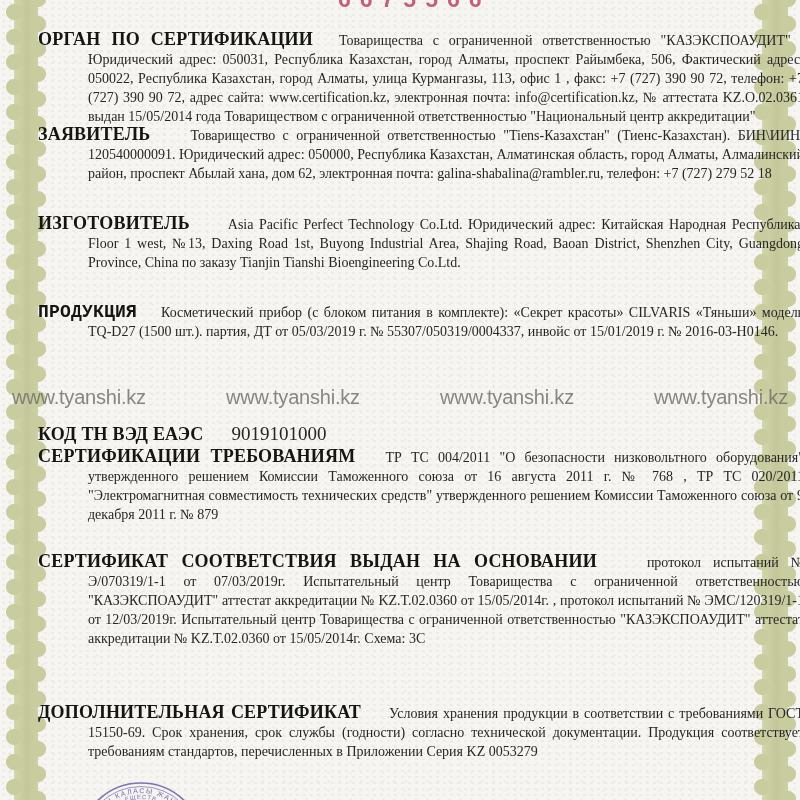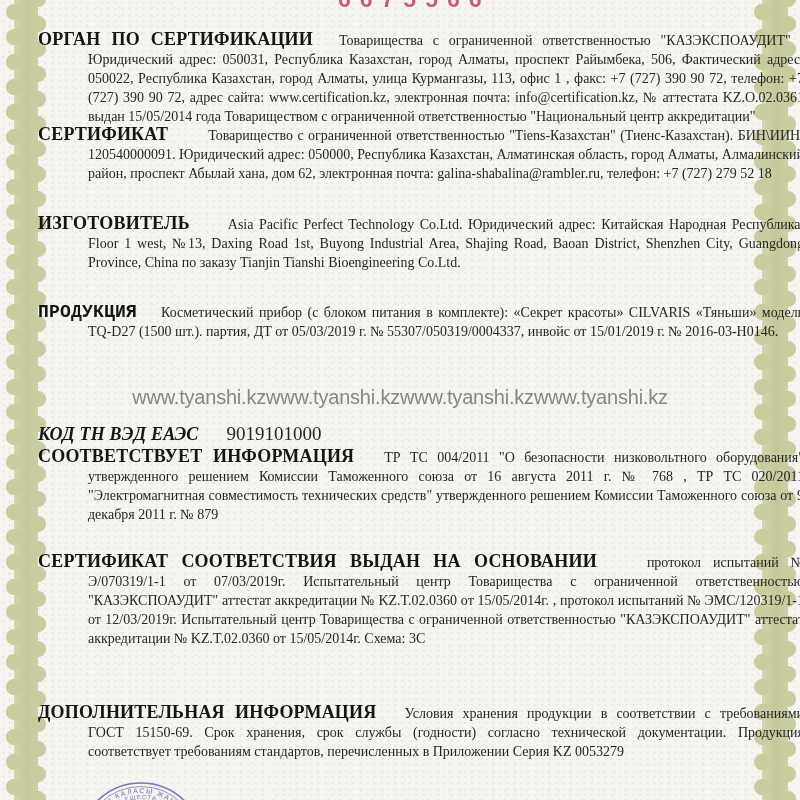--- a/index.html
+++ b/index.html
@@ -36,29 +36,29 @@
   
   .sec{position:absolute;left:38px;width:716px;z-index:2;
     font-size:14px;line-height:19px;text-align:justify;
     padding-left:50px;text-indent:-50px;}
   .lbl{font-family:"Liberation Serif", serif;font-weight:bold;
     font-size:18px;letter-spacing:0.2px;color:#151514;margin-right:30px;}
   .sec.s-organ .lbl{margin-right:26px;}
   .sec.s-zayav .lbl{margin-right:40px;}
   .sec.s-izgot .lbl{margin-right:38px;}
   .sec.s-prod .lbl{margin-right:24px;font-family:Liberation Mono, monospace;}
-  .sec.s-kod .lbl{margin-right:28px;font-style:italic;}
+  .sec.s-kod .lbl{margin-right:28px;}
   .sec.s-sootv .lbl{margin-right:30px;}
   .sec.s-sert .lbl{margin-right:50px;}
   .sec.s-dop .lbl{margin-right:28px;}
   .mono-val{font-size:19px;}
 
   
   .wm-row{position:absolute;top:386px;left:0;right:0;z-index:4;
-    display:flex;justify-content:center;padding:0 12px;}
+    display:flex;justify-content:space-between;padding:0 12px;}
   .wm{font-family:"Liberation Sans", sans-serif;font-size:20px;
     color:#73736f;opacity:0.85;letter-spacing:-0.2px;}
 
   
   .stamp{position:absolute;left:55px;top:770px;width:175px;height:30px;z-index:2;}
 </style>
 </head>
 <body>
 
 <div class="page">
@@ -66,21 +66,21 @@
   <div class="band band-left"></div>
   <div class="band band-right"></div>
 
   <div class="serial">6675566</div>
 
   <div class="sec s-organ" style="top:30px">
     <b class="lbl">ОРГАН ПО СЕРТИФИКАЦИИ</b><span>Товарищества с ограниченной ответственностью "КАЗЭКСПОАУДИТ" , Юридический адрес: 050031, Республика Казахстан, город Алматы, проспект Райымбека, 506, Фактический адрес: 050022, Республика Казахстан, город Алматы, улица Курмангазы, 113, офис 1 , факс: +7 (727) 390 90 72, телефон: +7 (727) 390 90 72, адрес сайта: www.certification.kz, электронная почта: info@certification.kz, № аттестата KZ.O.02.0361  выдан 15/05/2014  года Товариществом с ограниченной ответственностью "Национальный центр аккредитации"</span>
   </div>
 
   <div class="sec s-zayav" style="top:125px">
-    <b class="lbl">СЕРТИФИКАТ</b><span>Товарищество с ограниченной ответственностью "Tiens-Казахстан" (Тиенс-Казахстан). БИН\ИИН: 120540000091. Юридический адрес: 050000, Республика Казахстан, Алматинская область, город Алматы, Алмалинский район, проспект Абылай хана, дом 62, электронная почта: galina-shabalina@rambler.ru, телефон: +7 (727) 279 52 18</span>
+    <b class="lbl">ЗАЯВИТЕЛЬ</b><span>Товарищество с ограниченной ответственностью "Tiens-Казахстан" (Тиенс-Казахстан). БИН\ИИН: 120540000091. Юридический адрес: 050000, Республика Казахстан, Алматинская область, город Алматы, Алмалинский район, проспект Абылай хана, дом 62, электронная почта: galina-shabalina@rambler.ru, телефон: +7 (727) 279 52 18</span>
   </div>
 
   <div class="sec s-izgot" style="top:214px">
     <b class="lbl">ИЗГОТОВИТЕЛЬ</b><span>Asia Pacific Perfect Technology Co.Ltd. Юридический адрес: Китайская Народная Республика, Floor 1 west, №13, Daxing Road 1st, Buyong Industrial Area, Shajing Road, Baoan District, Shenzhen City, Guangdong Province, China по заказу Tianjin Tianshi Bioengineering Co.Ltd.</span>
   </div>
 
   <div class="sec s-prod" style="top:303px">
     <b class="lbl">ПРОДУКЦИЯ</b><span>Косметический прибор (с блоком питания в комплекте): «Секрет красоты» CILVARIS «Тяньши» модель TQ-D27 (1500 шт.). партия, ДТ от 05/03/2019 г. № 55307/050319/0004337, инвойс от 15/01/2019 г. № 2016-03-H0146.</span>
   </div>
 
@@ -89,29 +89,29 @@
     <span class="wm">www.tyanshi.kz</span>
     <span class="wm">www.tyanshi.kz</span>
     <span class="wm">www.tyanshi.kz</span>
   </div>
 
   <div class="sec s-kod" style="top:424px">
     <b class="lbl">КОД ТН ВЭД ЕАЭС</b><span class="mono-val">9019101000</span>
   </div>
 
   <div class="sec s-sootv" style="top:447px">
-    <b class="lbl">СООТВЕТСТВУЕТ ИНФОРМАЦИЯ</b><span>ТР ТС 004/2011 "О безопасности низковольтного оборудования" утвержденного решением Комиссии Таможенного союза от 16 августа 2011 г.  № 768 , ТР ТС 020/2011 "Электромагнитная совместимость технических средств" утвержденного решением Комиссии Таможенного союза от 9 декабря 2011 г. № 879</span>
+    <b class="lbl">СЕРТИФИКАЦИИ ТРЕБОВАНИЯМ</b><span>ТР ТС 004/2011 "О безопасности низковольтного оборудования" утвержденного решением Комиссии Таможенного союза от 16 августа 2011 г.  № 768 , ТР ТС 020/2011 "Электромагнитная совместимость технических средств" утвержденного решением Комиссии Таможенного союза от 9 декабря 2011 г. № 879</span>
   </div>
 
   <div class="sec s-sert" style="top:552px">
     <b class="lbl">СЕРТИФИКАТ СООТВЕТСТВИЯ ВЫДАН НА ОСНОВАНИИ</b><span>протокол испытаний № Э/070319/1-1 от 07/03/2019г. Испытательный центр Товарищества с ограниченной ответственностью "КАЗЭКСПОАУДИТ" аттестат аккредитации № KZ.T.02.0360 от 15/05/2014г. , протокол испытаний № ЭМС/120319/1-1 от 12/03/2019г.  Испытательный центр Товарищества с ограниченной ответственностью "КАЗЭКСПОАУДИТ" аттестат аккредитации № KZ.T.02.0360 от 15/05/2014г. Схема: 3С</span>
   </div>
 
   <div class="sec s-dop" style="top:703px">
-    <b class="lbl">ДОПОЛНИТЕЛЬНАЯ ИНФОРМАЦИЯ</b><span>Условия хранения продукции в соответствии с требованиями ГОСТ 15150-69. Срок хранения, срок службы (годности) согласно технической документации. Продукция соответствует требованиям стандартов, перечисленных в Приложении Серия KZ 0053279</span>
+    <b class="lbl">ДОПОЛНИТЕЛЬНАЯ СЕРТИФИКАТ</b><span>Условия хранения продукции в соответствии с требованиями ГОСТ 15150-69. Срок хранения, срок службы (годности) согласно технической документации. Продукция соответствует требованиям стандартов, перечисленных в Приложении Серия KZ 0053279</span>
   </div>
 
   <svg class="stamp" viewBox="0 0 175 30" aria-hidden="true">
     <defs>
       <path id="arcOuter" d="M 34,75 A 52,52 0 0 1 138,75" fill="none"></path>
       <path id="arcInner" d="M 40,75 A 46,46 0 0 1 132,75" fill="none"></path>
     </defs>
     <circle cx="86" cy="75" r="62" fill="none" stroke="#6a5caa" stroke-width="1.7" opacity="0.85"></circle>
     <circle cx="86" cy="75" r="58.5" fill="none" stroke="#6a5caa" stroke-width="0.8" opacity="0.8"></circle>
     <text font-family="Liberation Sans, sans-serif" font-size="7" letter-spacing="1.4" fill="#6a5caa" opacity="0.9">

